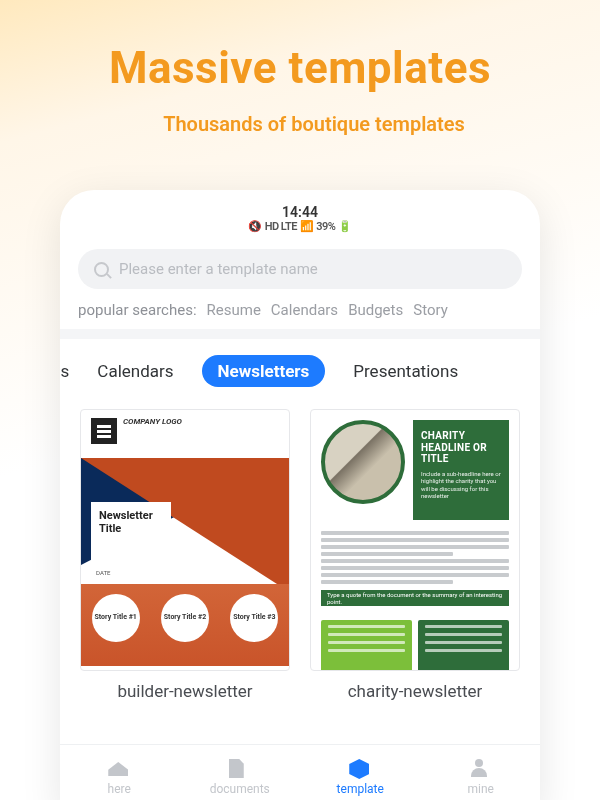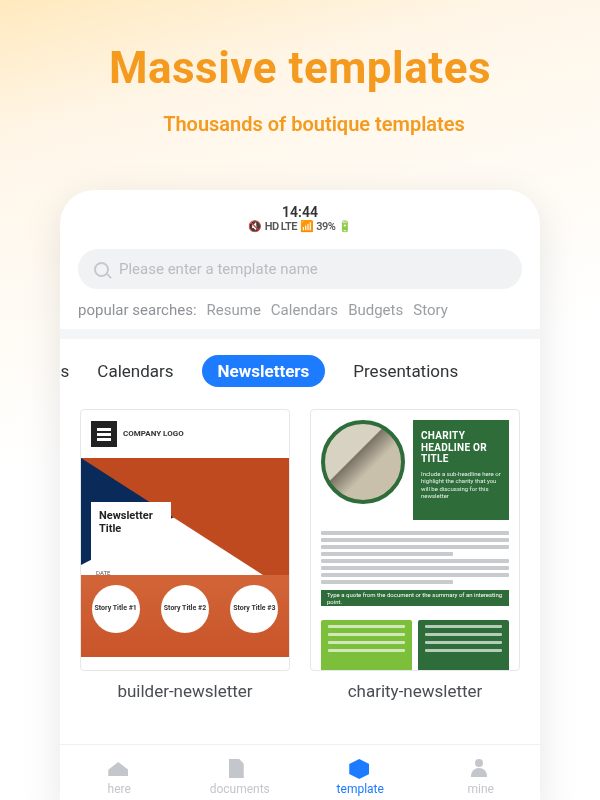--- a/index.html
+++ b/index.html
@@ -22,32 +22,32 @@
   .tabs{display:flex;align-items:center;gap:28px;padding:16px 0 16px 0;overflow:hidden;white-space:nowrap;}
   .tabs .tab{font-size:17px;color:#323538;font-weight:400;}
   .tabs .tab.cut{margin-left:-14px;}
   .tabs .active{background:#1d7bff;color:#fff;font-weight:700;padding:6px 16px;border-radius:18px;font-size:17px;}
   .grid{display:flex;gap:20px;padding:6px 20px 0;}
   .card{flex:1;}
   .thumb{width:100%;height:262px;border:1px solid #e6e7ea;border-radius:4px;overflow:hidden;background:#fff;position:relative;}
   .card-title{text-align:center;font-size:17px;color:#4a4d52;margin-top:10px;}
 
   
-  .ca-top{height:48px;display:flex;align-items:center;padding:8px 10px;gap:6px;}
+  .ca-top{height:48px;display:flex;padding:8px 10px;gap:6px;font-style:italic;}
   .logo-sq{width:26px;height:26px;background:#222;display:flex;align-items:center;justify-content:center;}
   .logo-sq:before{content:'';width:14px;height:14px;background:repeating-linear-gradient(0deg,#fff 0 3px,#222 3px 5px);}
   .logo-txt{font-size:8px;font-weight:700;color:#333;line-height:1;}
   .ca-mid{height:132px;position:relative;overflow:hidden;}
   .triA{position:absolute;width:0;height:0;border-left:210px solid transparent;border-top:135px solid #c04a1f;left:0;top:0;}
   .triB{position:absolute;width:0;height:0;border-right:210px solid transparent;border-top:108px solid #0a2a5a;right:0;top:0;}
   .sky{position:absolute;inset:0;background:linear-gradient(180deg,#3a7bdc 0%,#6aa6e8 100%);z-index:-1;}
   .nl-box{position:absolute;left:10px;top:44px;width:80px;height:64px;background:#fff;padding:8px 8px;}
   .nl-box .t{font-size:11px;font-weight:700;color:#222;line-height:1.15;}
   .nl-tab{position:absolute;left:10px;top:108px;width:48px;height:18px;background:#fff;clip-path:polygon(0 0,100% 0,80% 100%,0 100%);font-size:6px;color:#555;padding:3px 5px;}
-  .ca-bot{position:absolute;left:0;right:0;bottom:13px;height:82px;background:linear-gradient(0deg,#c9542a 0%,#d26538 100%);display:flex;align-items:flex-start;justify-content:space-around;padding-top:10px;}
+  .ca-bot{position:absolute;left:0;right:0;bottom:4px;height:82px;background:linear-gradient(0deg,#c9542a 0%,#d26538 100%);display:flex;align-items:flex-start;justify-content:space-around;padding-top:10px;}
   .circ{width:48px;height:48px;border-radius:50%;background:#fff;display:flex;flex-direction:column;align-items:center;justify-content:center;font-size:7px;font-weight:700;color:#333;line-height:1.1;}
 
   
   .cb-head{height:110px;padding:10px 10px 0;display:flex;gap:8px;}
   .ring{width:84px;height:84px;border:4px solid #2e6d3a;border-radius:50%;overflow:hidden;flex-shrink:0;background:linear-gradient(135deg,#d8d2c2 40%,#7a7264 41%,#c9c0ac 60%);}
   .cb-headtxt{flex:1;background:#2e6d3a;padding:10px 8px;color:#fff;}
   .cb-headtxt .h{font-size:10px;font-weight:700;letter-spacing:.3px;line-height:1.15;}
   .cb-headtxt .s{font-size:6px;margin-top:5px;line-height:1.25;opacity:.9;}
   .cb-body{padding:8px 10px;}
   .ln{height:4px;background:#c8cbce;margin:3px 0;border-radius:1px;}

